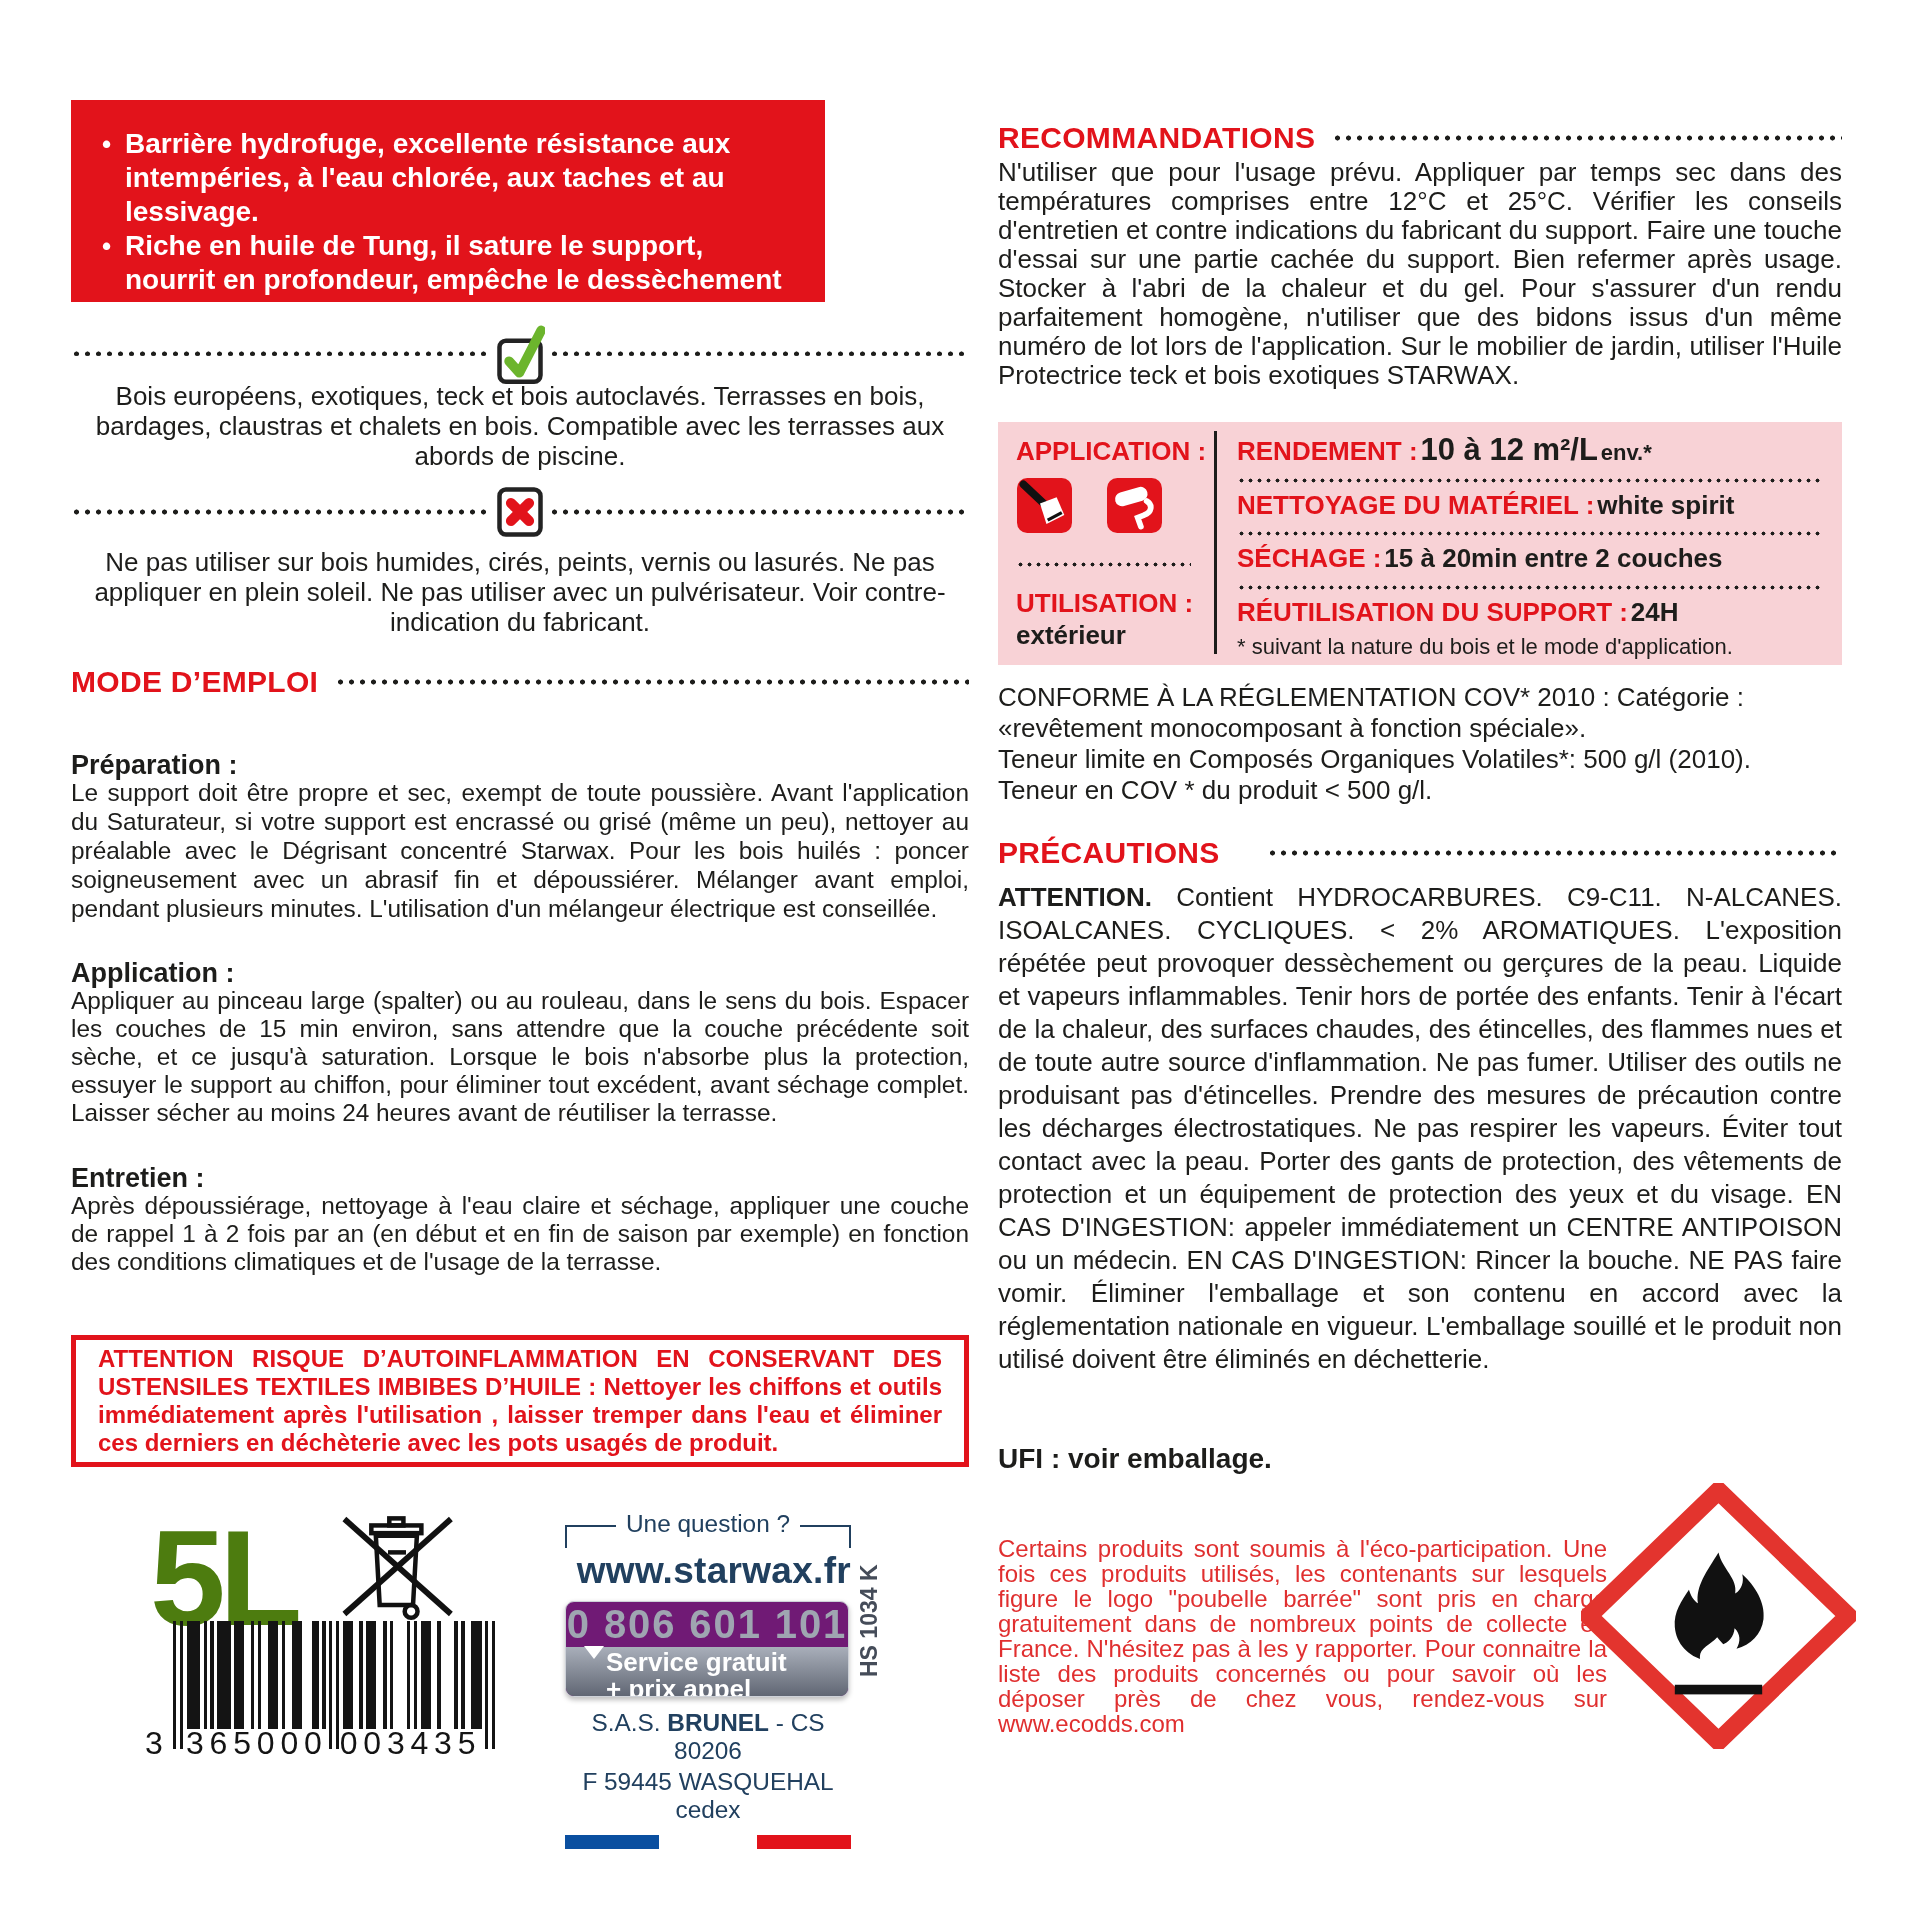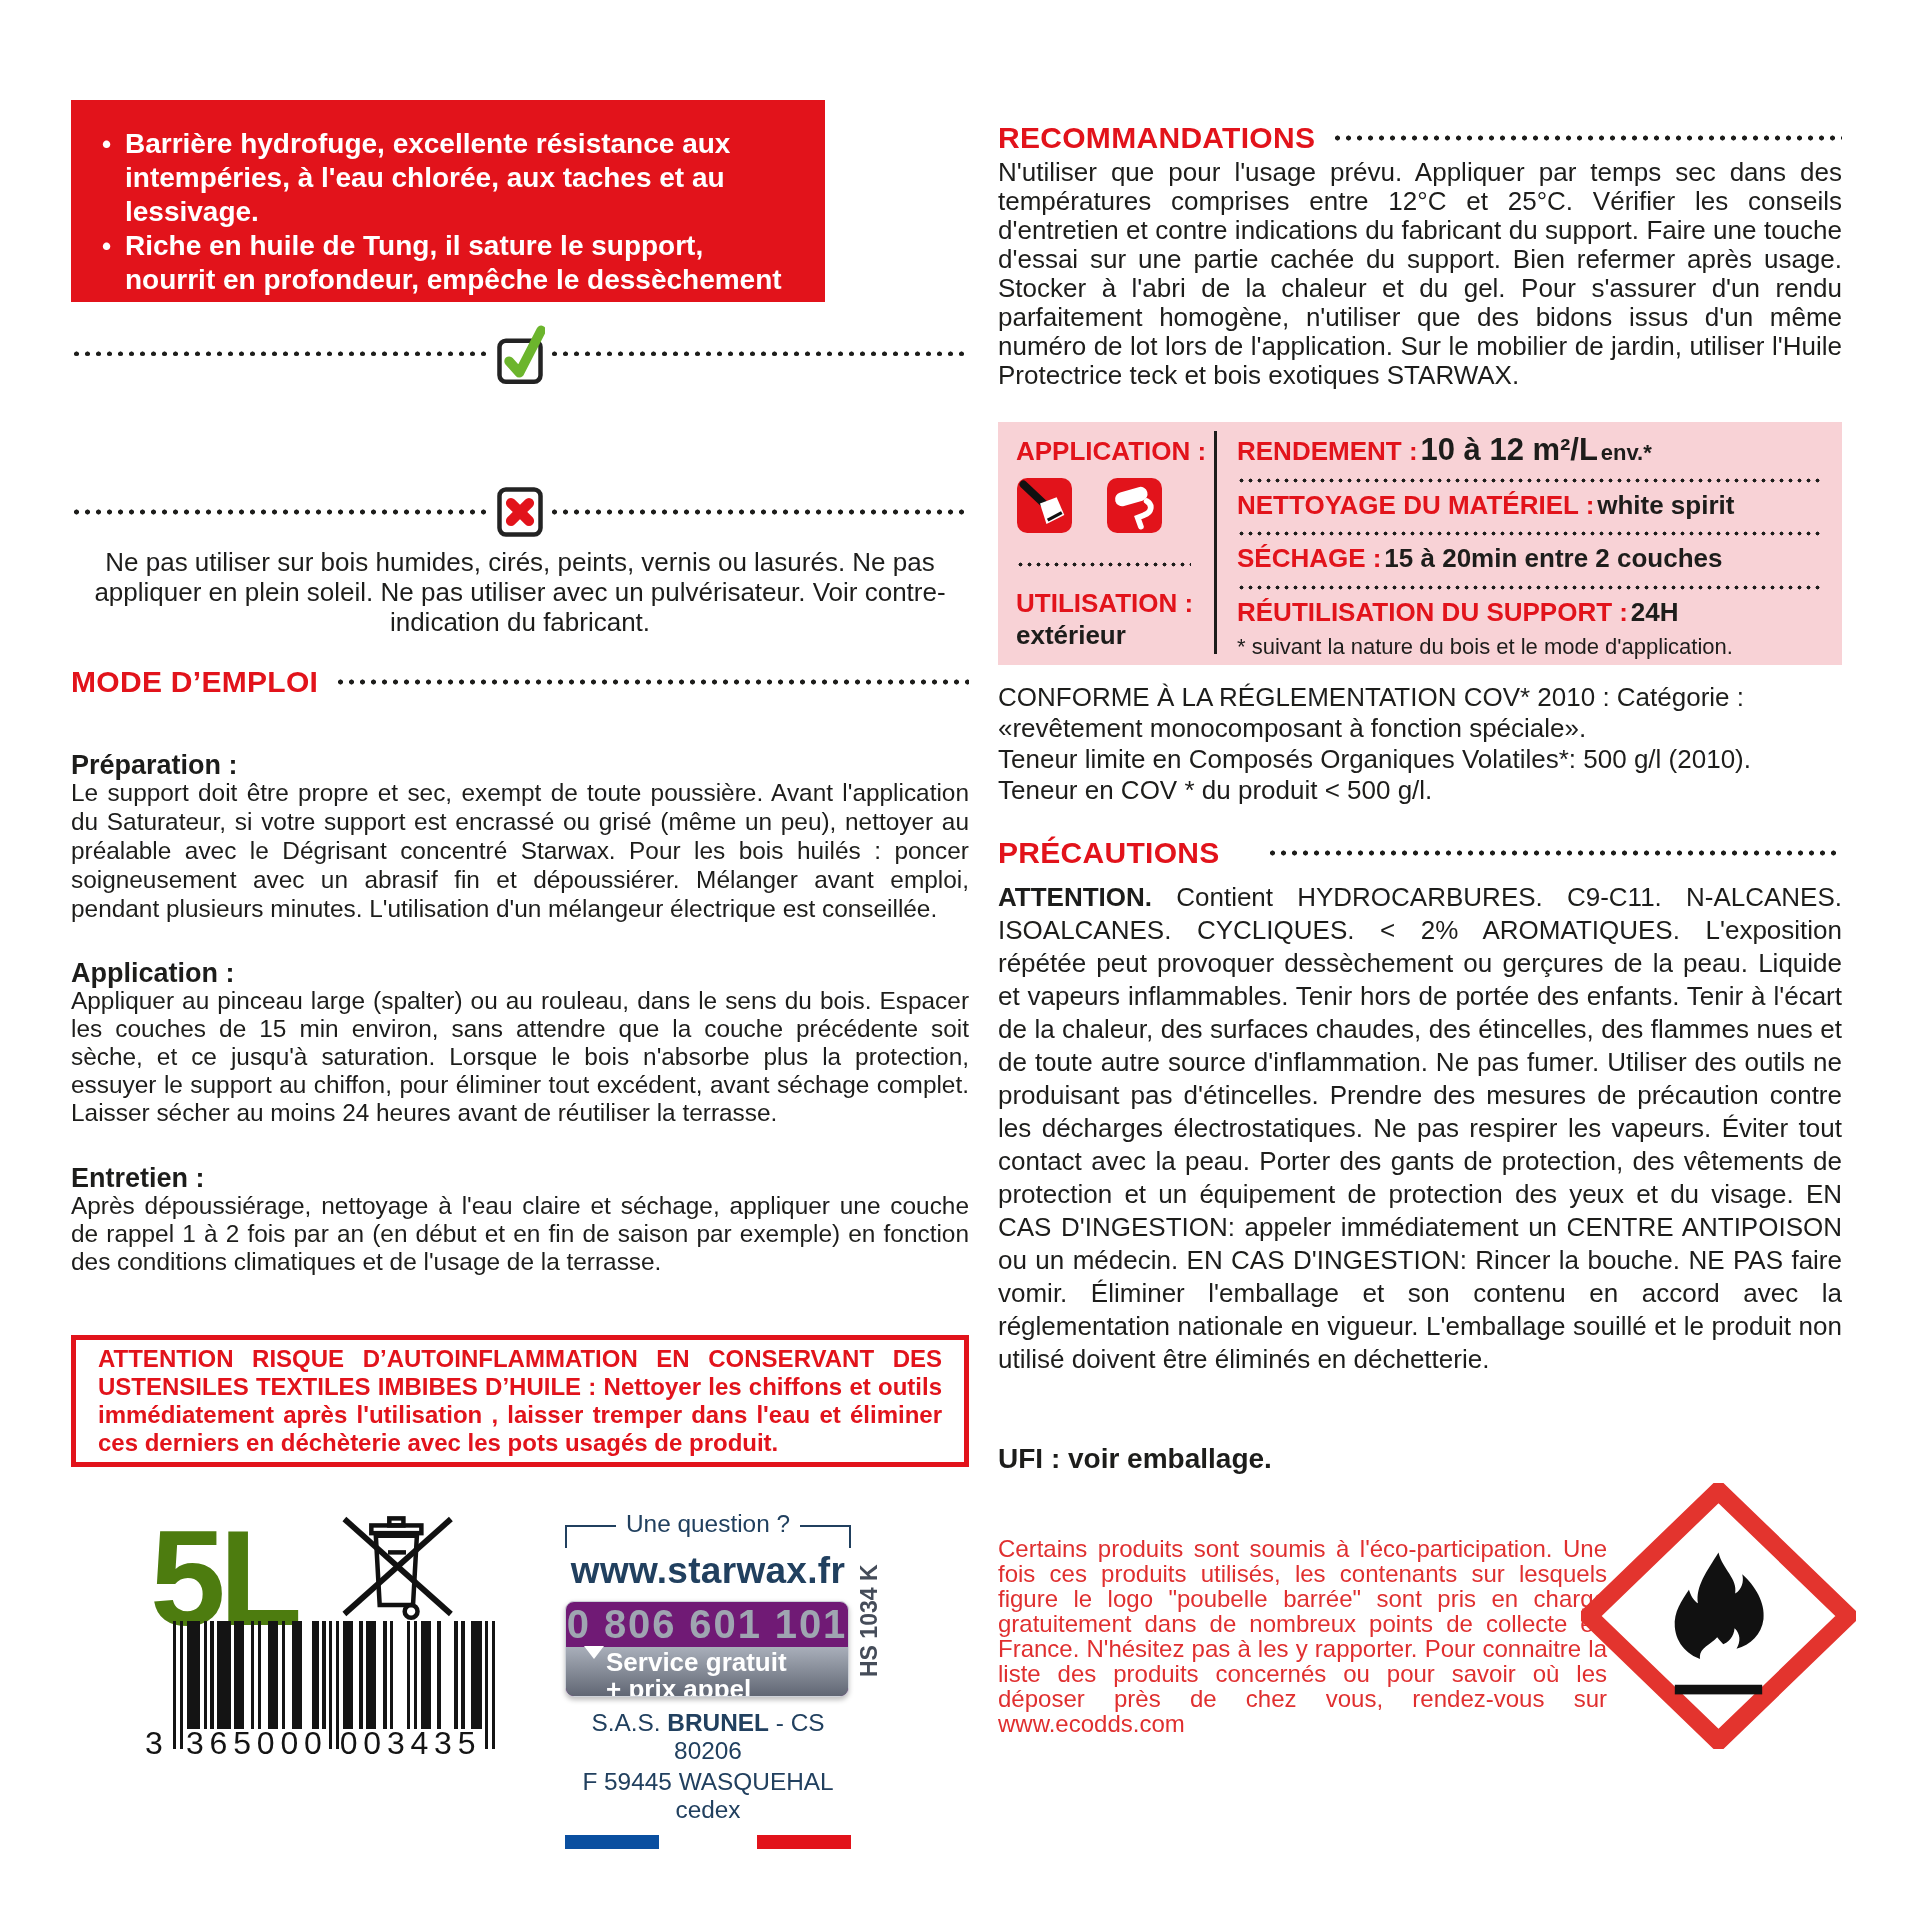--- a/index.html
+++ b/index.html
@@ -50,21 +50,21 @@
   #bc-g1{left:41px;width:141px;text-align:center;letter-spacing:5.8px;}
   #bc-g2{left:191px;width:149px;text-align:center;letter-spacing:5.8px;}
 
   
   #contact{left:565px;top:1510px;width:286px;color:#21405f;}
   #question-row{display:flex;align-items:flex-start;}
   #question-row span{font-size:24.4px;margin:0 10.3px;flex:none;}
   .qcorner{flex:1;height:20.5px;margin-top:15.4px;}
   .qleft{border-top:2.6px solid #21405f;border-left:2.6px solid #21405f;}
   .qright{border-top:2.6px solid #21405f;border-right:2.6px solid #21405f;}
-  #website{font-size:37px;font-weight:bold;text-align:center;margin-top:2.6px;letter-spacing:0.3px;}
+  #website{font-size:37px;font-weight:bold;text-align:right;margin-top:2.6px;letter-spacing:0.3px;}
   #phone-box{position:relative;margin-top:9px;width:284px;height:96px;border:1.3px solid #cdd1d8;
              border-radius:9px;overflow:hidden;box-shadow:0 2.6px 5.1px rgba(0,0,0,.25);background:#701a75;box-sizing:border-box;}
   #phone-number{height:45px;display:flex;align-items:center;justify-content:center;
                 font-size:40px;font-weight:bold;color:#9fa5b1;letter-spacing:1.9px;}
   #phone-banner{height:50px;background:linear-gradient(#a9afba,#5f6572);color:#fff;
                 font-size:26px;line-height:27px;font-weight:bold;padding:1.3px 0 0 40px;box-sizing:border-box;}
   #phone-notch{position:absolute;left:18px;top:44px;width:0;height:0;border-left:10.3px solid transparent;
                border-right:10.3px solid transparent;border-top:13px solid #fff;}
   #hs-ref{left:856px;top:1677px;transform:rotate(-90deg);transform-origin:0 0;white-space:nowrap;
           font-size:23px;font-weight:bold;color:#454c59;}
@@ -119,20 +119,21 @@
 
   <div id="check-row" class="abs">
     <div class="dots dline"></div>
     <svg class="icon-gap" width="50" height="67" viewBox="0 0 78 104">
       <rect x="7" y="32" width="64" height="64" rx="10" fill="#fff" stroke="#232323" stroke-width="7"></rect>
       <path d="M22 64 L38 82 L72 16" fill="none" stroke="#6cb52d" stroke-width="15" stroke-linecap="round" stroke-linejoin="round"></path>
     </svg>
     <div class="dots dline"></div>
   </div>
 
+  <div id="suitable-text" class="abs">Bois européens, exotiques, teck et bois autoclavés. Terrasses en bois, bardages, claustras et chalets en bois. Compatible avec les terrasses aux abords de piscine.</div>
 
   <div id="x-row" class="abs">
     <div class="dots dline"></div>
     <svg class="icon-gap" width="50" height="58" viewBox="0 0 78 90">
       <rect x="7" y="10" width="64" height="70" rx="10" fill="#fff" stroke="#232323" stroke-width="7"></rect>
       <path d="M25 31 L53 59 M53 31 L25 59" stroke="#e2131b" stroke-width="16" stroke-linecap="round"></path>
     </svg>
     <div class="dots dline"></div>
   </div>
 

